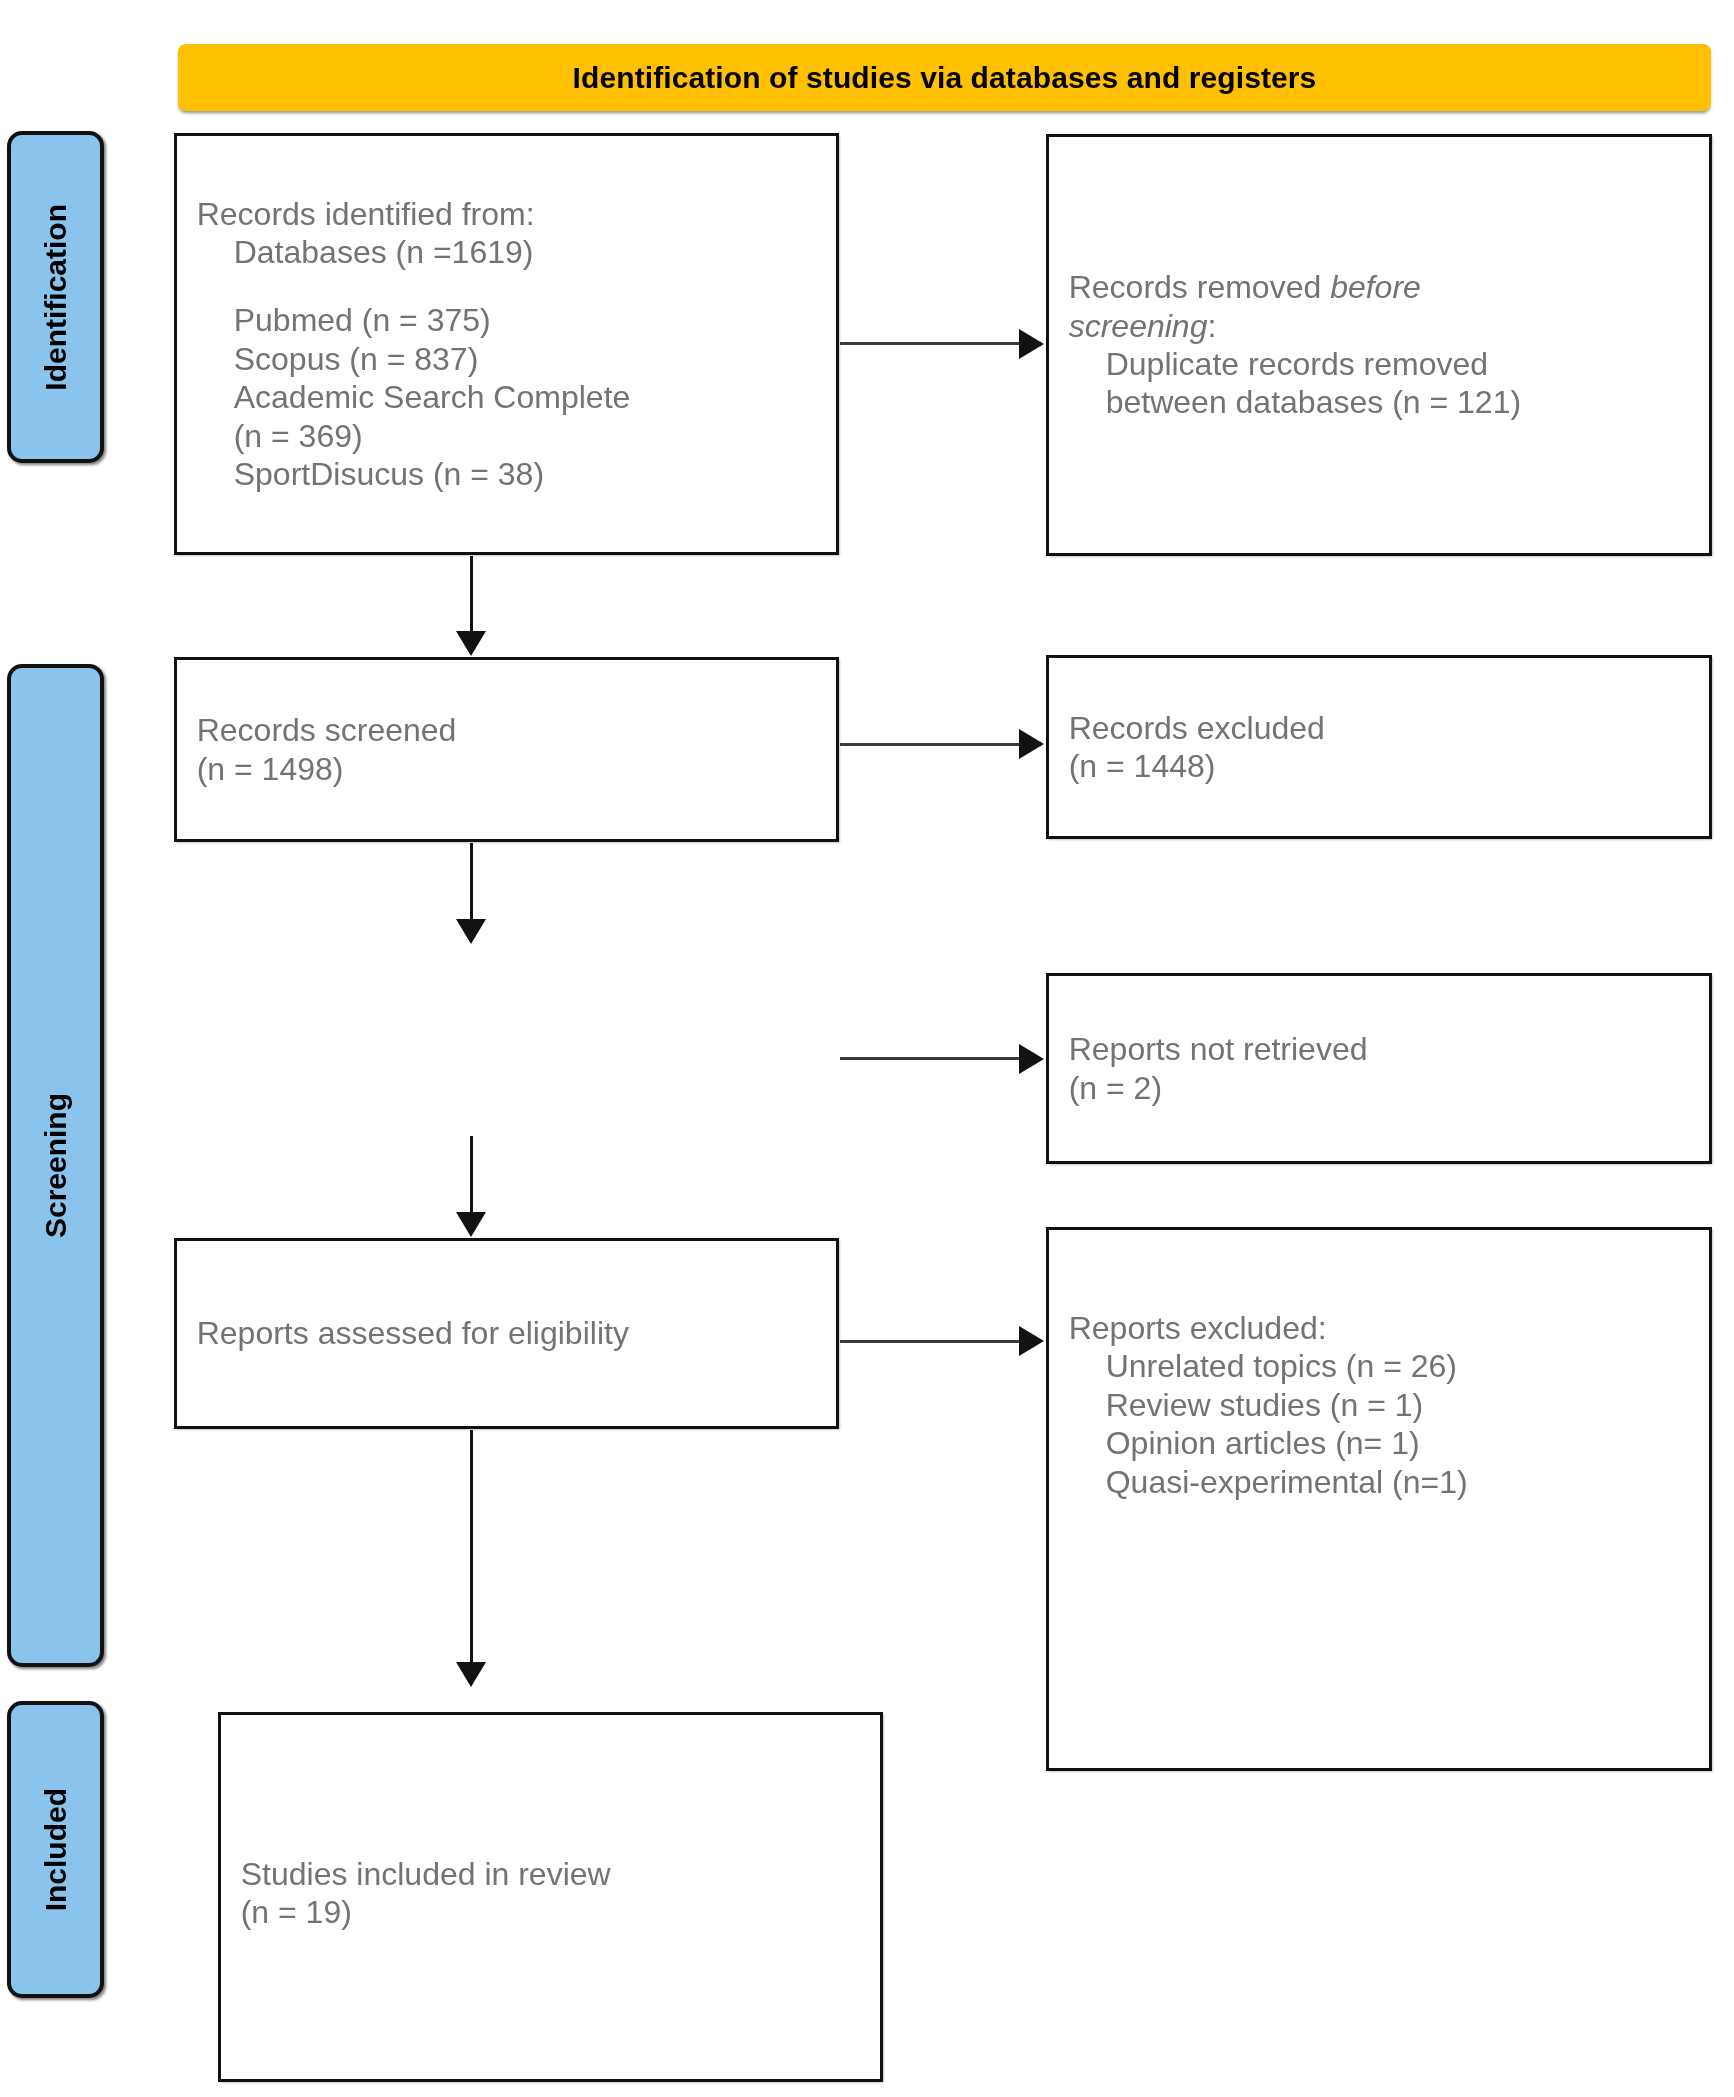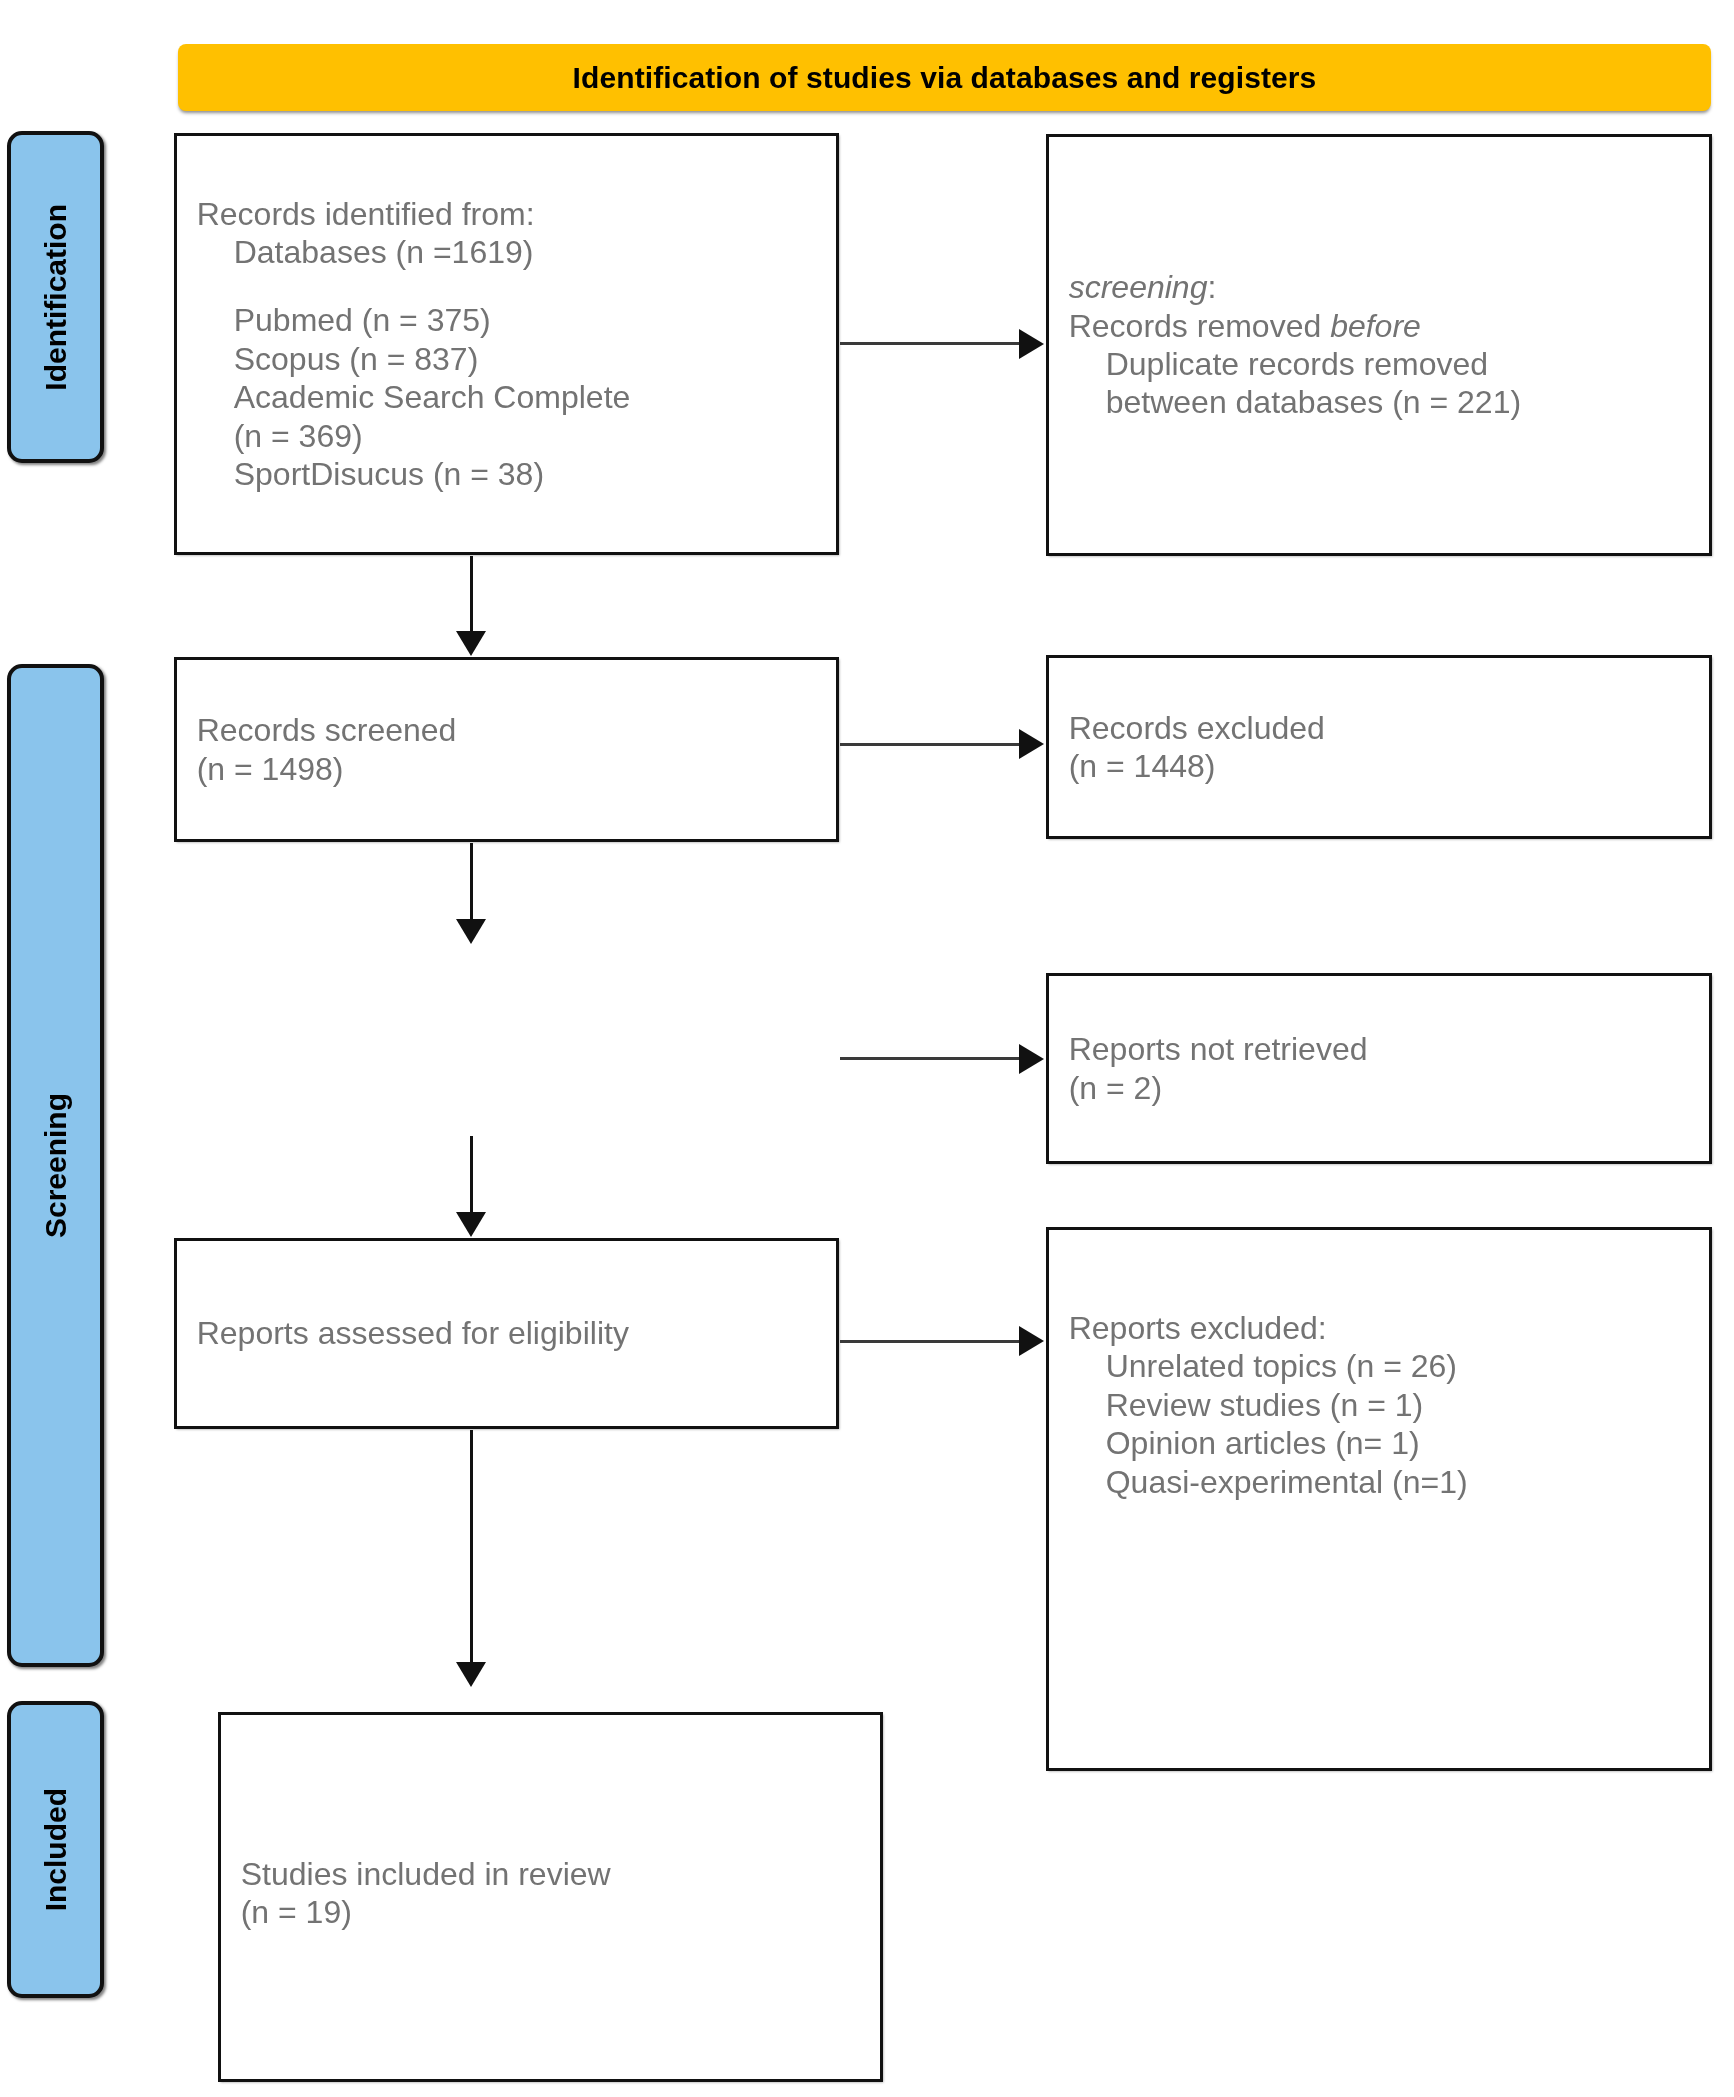--- a/index.html
+++ b/index.html
@@ -133,24 +133,24 @@
     <div class="line indent">Databases (n =1619)</div>
     <div class="line gap"></div>
     <div class="line indent">Pubmed (n = 375)</div>
     <div class="line indent">Scopus (n = 837)</div>
     <div class="line indent">Academic Search Complete</div>
     <div class="line indent">(n = 369)</div>
     <div class="line indent">SportDisucus (n = 38)</div>
   </div>
 
   <div class="box box-removed">
+    <div class="line"><span>Records removed </span><span class="ital">before</span></div>
     <div class="line"><span class="ital">screening</span><span>:</span></div>
-    <div class="line"><span>Records removed </span><span class="ital">before</span></div>
     <div class="line indent">Duplicate records removed</div>
-    <div class="line indent">between databases (n = 221)</div>
+    <div class="line indent">between databases (n = 121)</div>
   </div>
 
   <div class="box box-screened">
     <div class="line">Records screened</div>
     <div class="line">(n = 1498)</div>
   </div>
   <div class="box box-excluded">
     <div class="line">Records excluded</div>
     <div class="line">(n = 1448)</div>
   </div>

